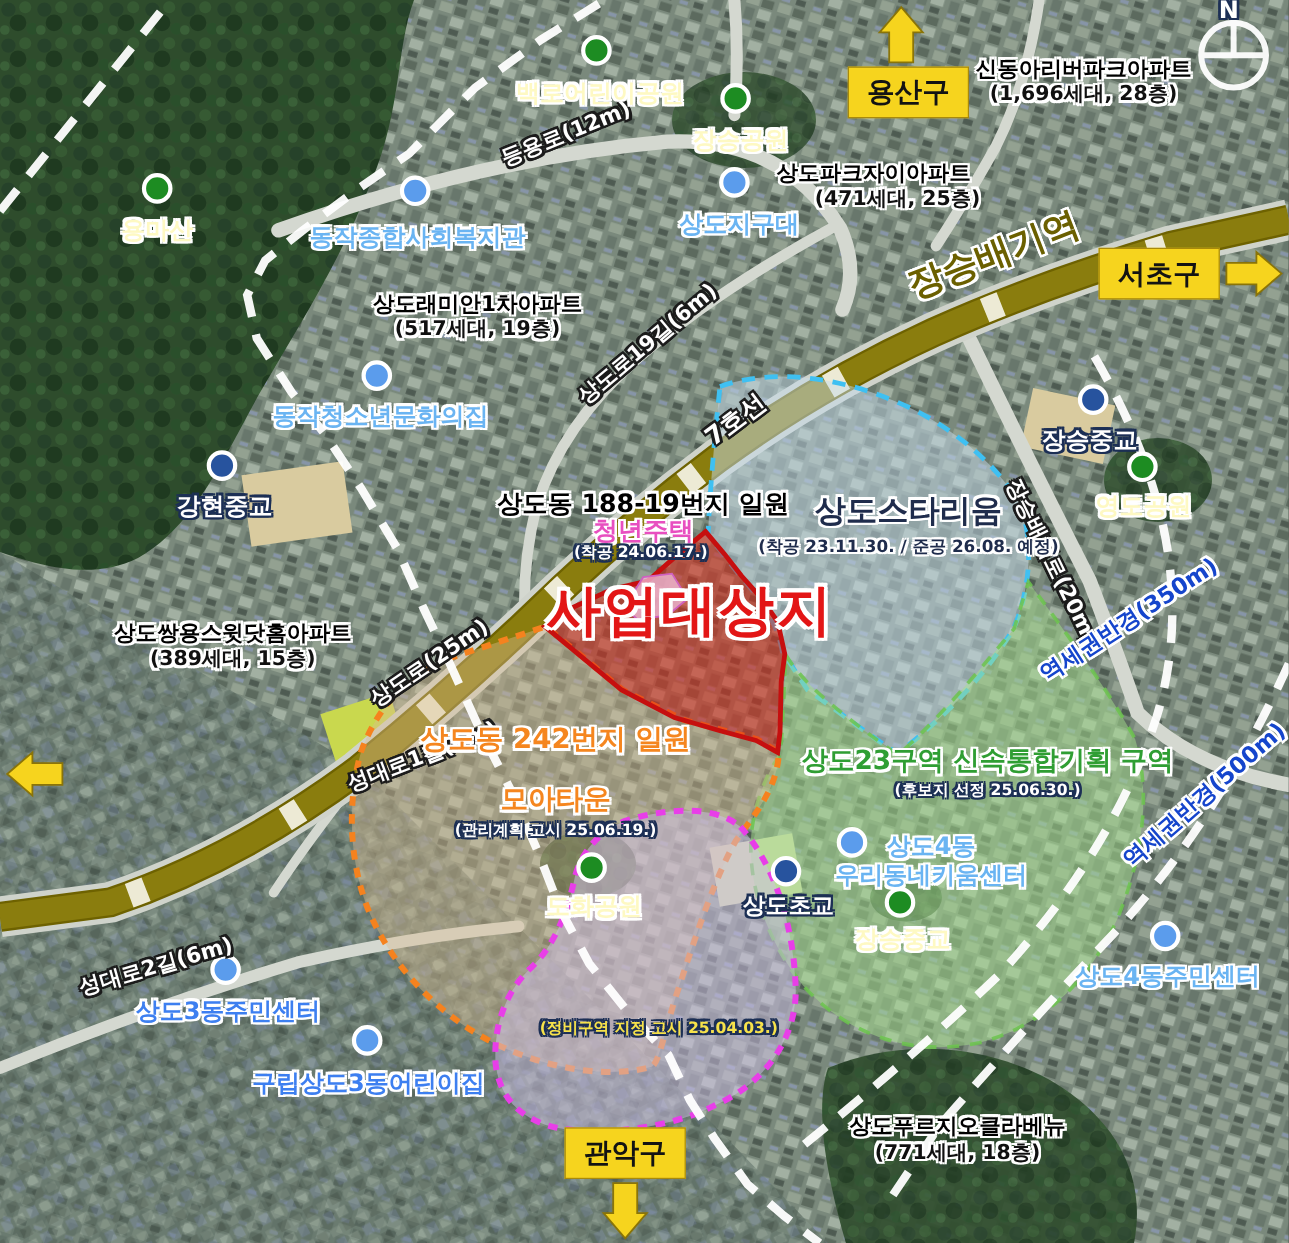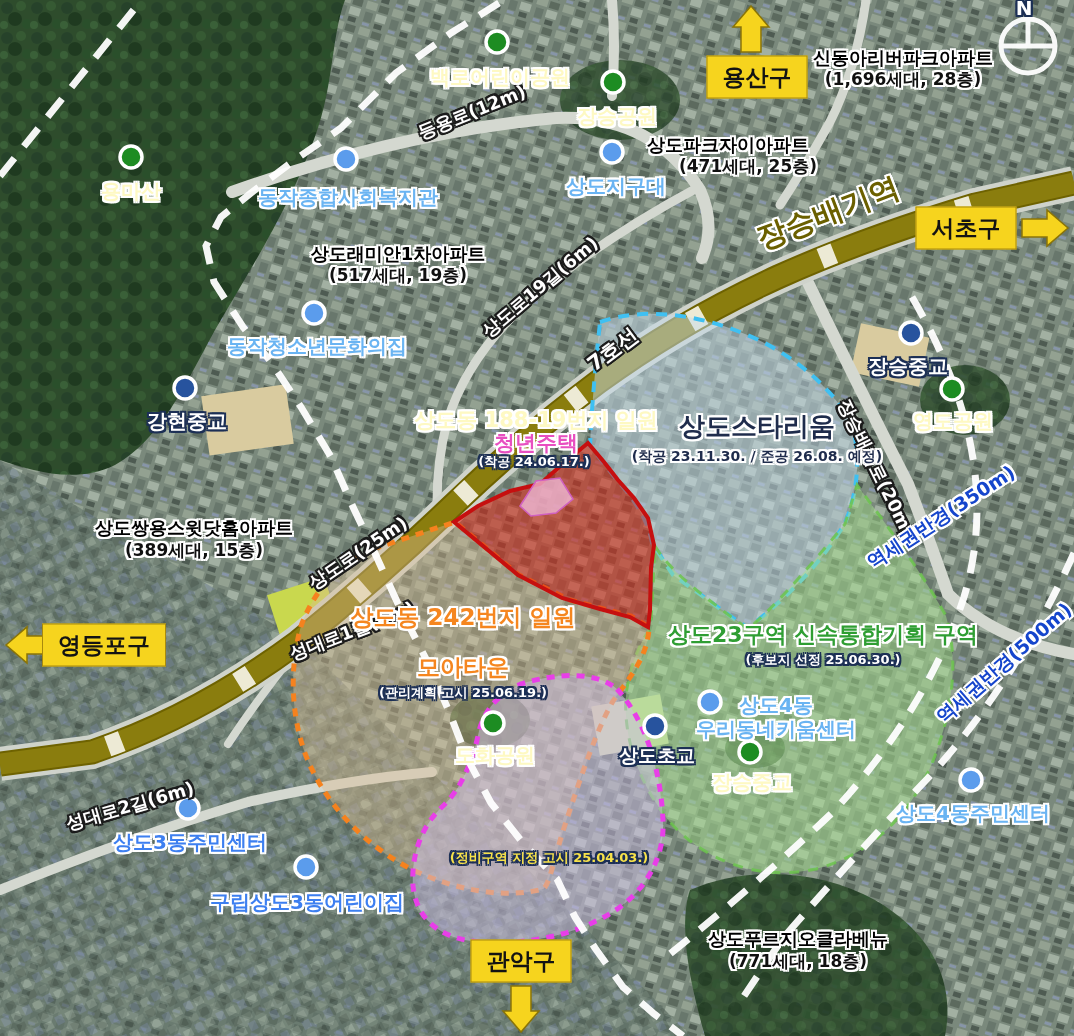--- a/index.html
+++ b/index.html
@@ -136,39 +136,39 @@
     <circle cx="1028" cy="46" r="27"></circle>
     <line x1="1001" y1="46" x2="1055" y2="46"></line>
     <line x1="1028" y1="19" x2="1028" y2="46"></line>
   </g>
 </svg>
 
 <div class="lbl white ob" style="left:1024px;top:8px;font-size:20px;">N</div>
 
 <div class="district" style="left:757px;top:77px;">용산구</div>
 <div class="district" style="left:966px;top:228px;">서초구</div>
-<div class="district" style="left:104px;top:645px;">영등포구</div>
 <div class="district" style="left:521px;top:961px;">관악구</div>
 
 <div class="lbl ow" style="left:828px;top:213px;font-size:30px;color:#6b6000;transform:translate(-50%,-50%) rotate(-21deg);">장승배기역</div>
 <div class="lbl road obk" style="left:613px;top:350px;font-size:21px;transform:translate(-50%,-50%) rotate(-37deg);">7호선</div>
 
 <div class="lbl road obk" style="left:472px;top:112px;transform:translate(-50%,-50%) rotate(-22deg);">등용로(12m)</div>
 <div class="lbl road obk" style="left:540px;top:287px;transform:translate(-50%,-50%) rotate(-40deg);">상도로19길(6m)</div>
 <div class="lbl road obk" style="left:358px;top:553px;transform:translate(-50%,-50%) rotate(-34deg);">상도로(25m)</div>
 <div class="lbl road obk" style="left:352px;top:631px;transform:translate(-50%,-50%) rotate(-21deg);">성대로1길(6m)</div>
 <div class="lbl road obk" style="left:130px;top:806px;transform:translate(-50%,-50%) rotate(-16deg);">성대로2길(6m)</div>
 <div class="lbl road obk" style="left:876px;top:468px;transform:translate(-50%,-50%) rotate(64deg);">장승배기로(20m)</div>
 
 <div class="lbl radius ow" style="left:941px;top:517px;transform:translate(-50%,-50%) rotate(-33deg);">역세권반경(350m)</div>
 <div class="lbl radius ow" style="left:1004px;top:663px;transform:translate(-50%,-50%) rotate(-41deg);">역세권반경(500m)</div>
 
-<div class="lbl ow" style="left:536px;top:420px;font-size:21px;color:#fef9c3;">상도동 188-19번지 일원</div>
+<div class="lbl ow" style="left:536px;top:420px;font-size:21px;color:#000000;">상도동 188-19번지 일원</div>
 <div class="lbl ow" style="left:536px;top:443px;font-size:21px;color:#e84fc0;">청년주택</div>
 <div class="lbl ob" style="left:534px;top:461px;font-size:13px;color:#ffffff;">(착공 24.06.17.)</div>
+<div class="lbl ow3" style="left:575px;top:508px;font-size:46px;color:#e31616;letter-spacing:2px;">사업대상지</div>
 
 <div class="lbl ow" style="left:757px;top:426px;font-size:26px;color:#1f2c4c;">상도스타리움</div>
 <div class="lbl ow" style="left:757px;top:456px;font-size:14px;color:#1f2c4c;">(착공 23.11.30. / 준공 26.08. 예정)</div>
 
 <div class="lbl ow" style="left:463px;top:617px;font-size:23px;color:#f5861f;">상도동 242번지 일원</div>
 <div class="lbl ow" style="left:463px;top:667px;font-size:23px;color:#f5861f;">모아타운</div>
 <div class="lbl ob" style="left:463px;top:692px;font-size:13px;color:#ffffff;">(관리계획 고시 25.06.19.)</div>
 
 <div class="lbl ow" style="left:823px;top:635px;font-size:22px;color:#2f9e33;">상도23구역 신속통합기획 구역</div>
 <div class="lbl ob" style="left:823px;top:659px;font-size:13px;color:#ffffff;">(후보지 선정 25.06.30.)</div>

